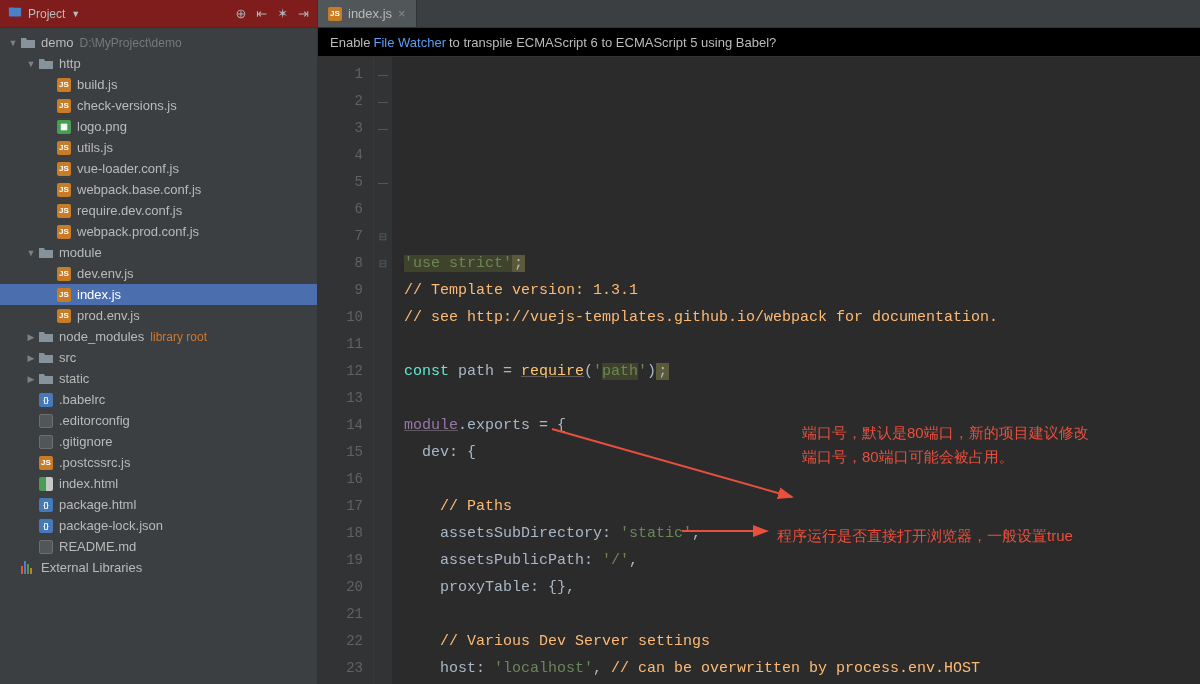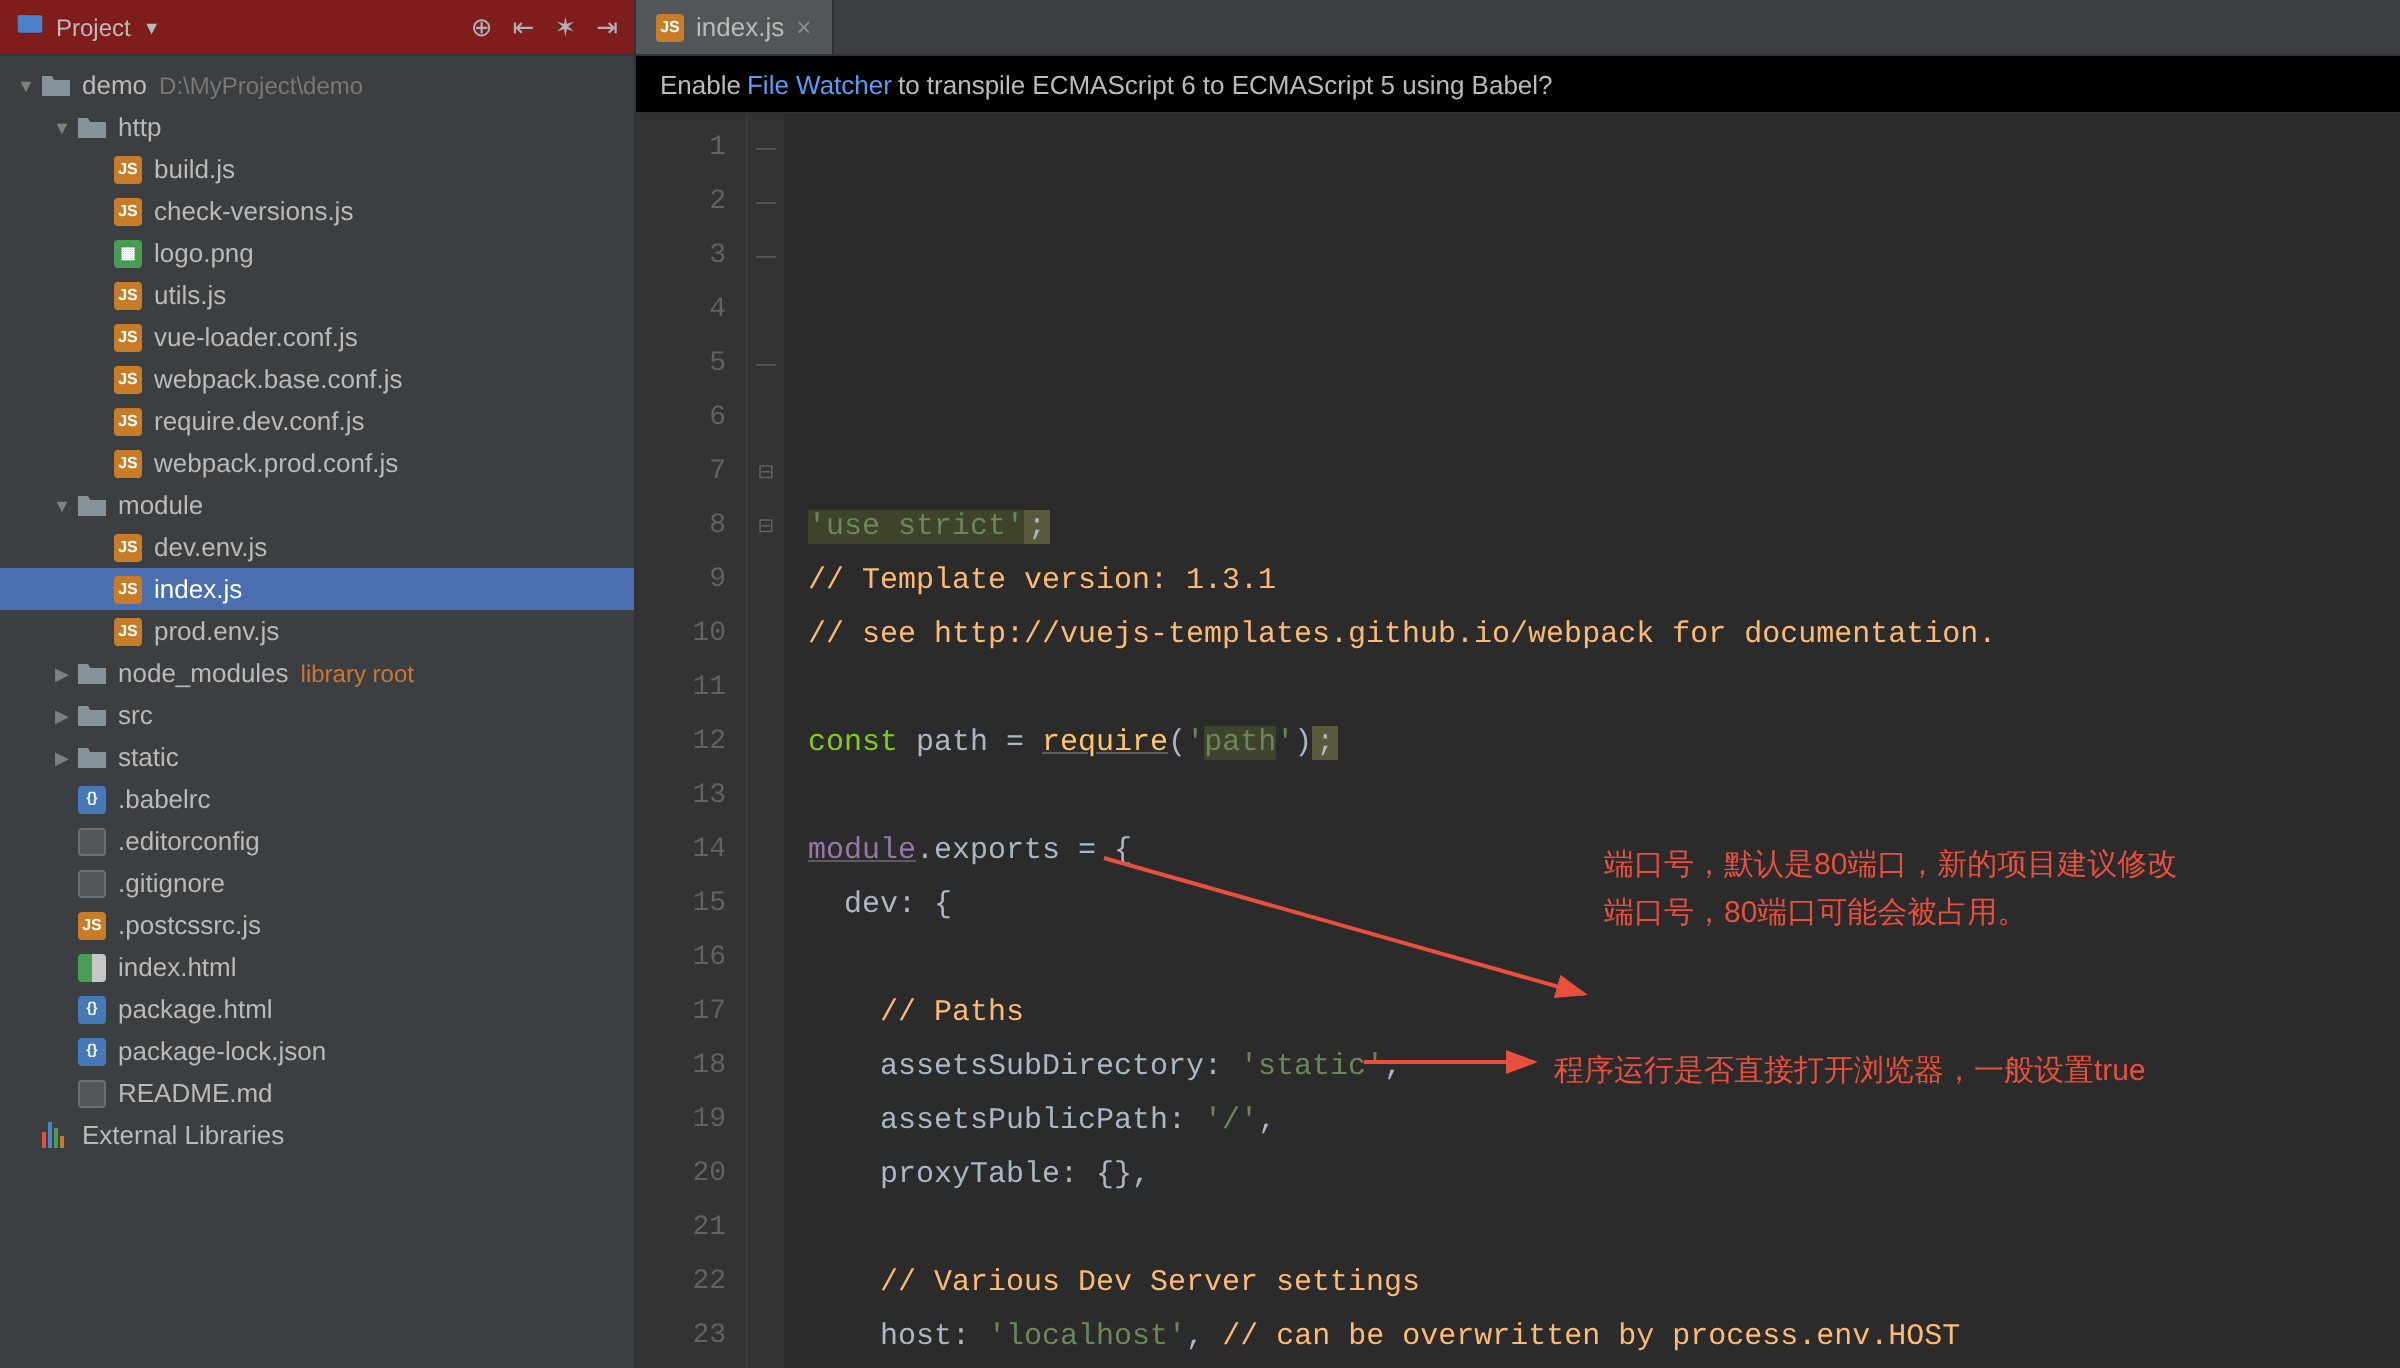--- a/index.html
+++ b/index.html
@@ -170,21 +170,21 @@
   font-size: 15px;
   line-height: 27px;
   color: #a9b7c6;
   white-space: pre;
   position: relative;
 }
 .code .line { height: 27px; }
 
 .c-str { color: #6a8759; }
 .c-cmt { color: #fdba74; }
-.c-kw  { color: #84cc16; }
+.c-kw  { color: #5eead4; }
 .c-id  { color: #9876aa; }
 .c-fn  { color: #ffc66d; }
 .c-path { text-decoration: underline; text-decoration-color: #5c5c5c; }
 .hl-bg { background: #40432b; }
 .caret-bg { background: #5a5a3a; padding: 0 2px; }
 
 .annotation {
   position: absolute;
   color: #e84f3d;
   font-family: "Segoe UI", Arial, sans-serif;

